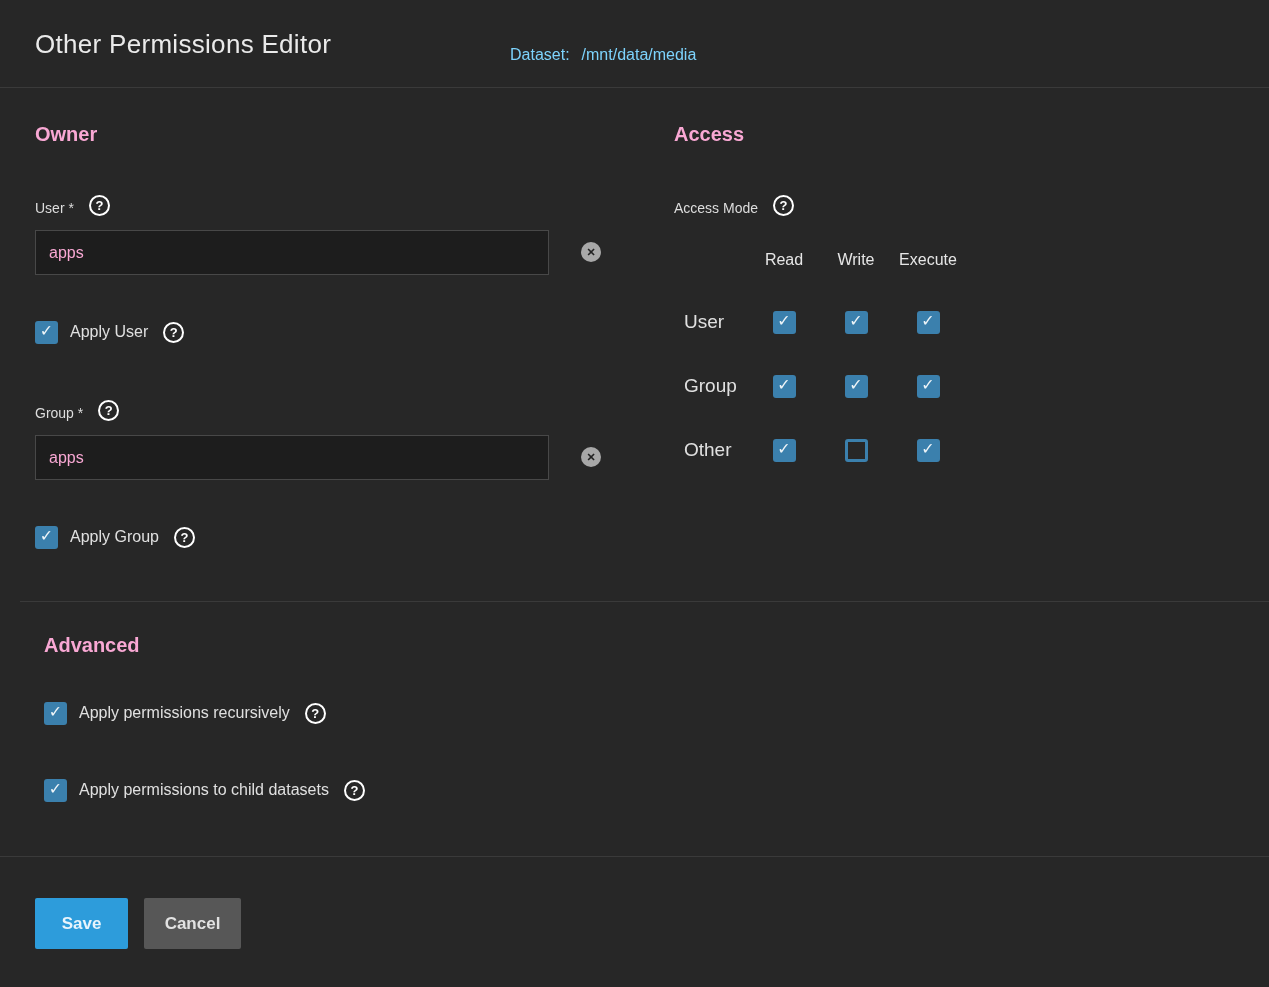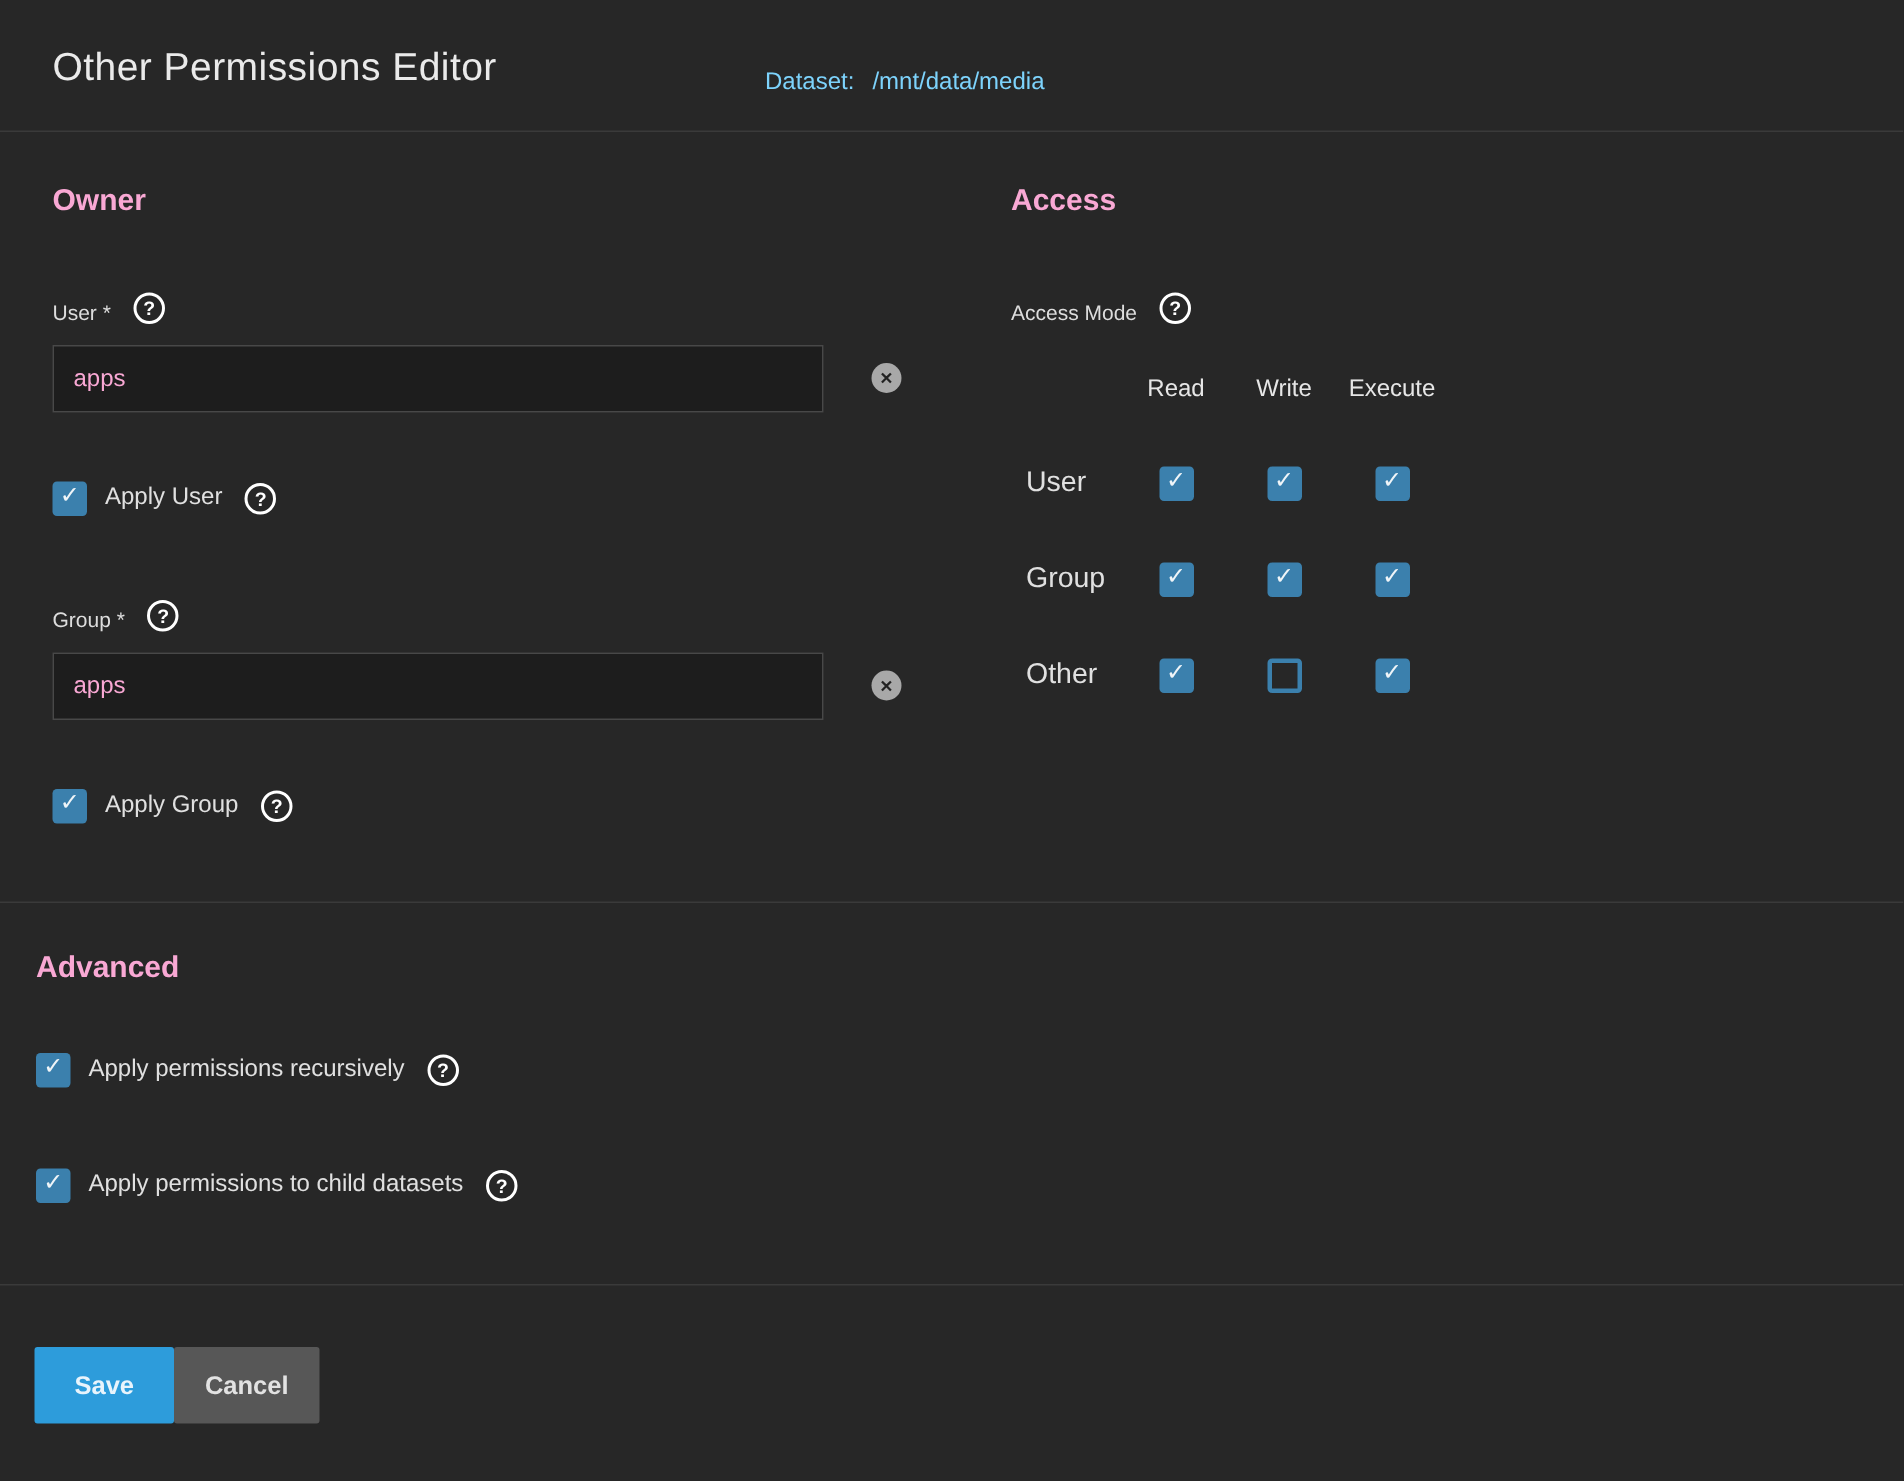--- a/index.html
+++ b/index.html
@@ -49,28 +49,28 @@
   .matrix { padding-left:10px; }
   .matrix-grid-row { display:grid; grid-template-columns:64px 72px 72px 72px; align-items:center; }
   .matrix-header { margin-top:34px; height:20px; }
   .matrix-col-head { font-size:16px; color:#e6e6e6; text-align:center; }
   .matrix-row { height:24px; margin-top:40px; }
   .matrix-row:first-of-type { margin-top:39px; }
   .matrix-row-label { font-size:19px; color:#e0e0e0; }
   .matrix-cell { display:flex; justify-content:center; }
 
   
-  .advanced { border-top:1px solid #3a3a3a; padding-left:24px; }
+  .advanced { border-top:1px solid #3a3a3a; padding-left:24px;margin-left:20px; }
   .advanced .section-heading { margin-top:30px; }
   .adv-row1 { margin-top:43px; }
   .adv-row2 { margin-top:53px; }
 
   
-  .footer { border-top:1px solid #3a3a3a; margin-top:54px; padding:41px 37px 0 23px;
-            display:flex; align-items:flex-start; }
+  .footer { border-top:1px solid #3a3a3a; margin-top:54px; padding:41px 37px 0 35px;
+            display:flex; align-items:flex-start; gap:16px; }
   .btn { height:51px; border:none; border-radius:2px; font-size:17px; font-weight:700;
          font-family:"Liberation Sans", sans-serif; cursor:pointer; }
   .btn-save { width:93px; background:#2d9cdb; color:#e8f4fc; }
   .btn-cancel { width:97px; background:#575757; color:#e2e2e2; }
   .btn-setacl { width:120px; background:#575757; color:#e2e2e2; margin-left:auto; }
 </style>
 </head>
 <body>
 
 <div class="header">

